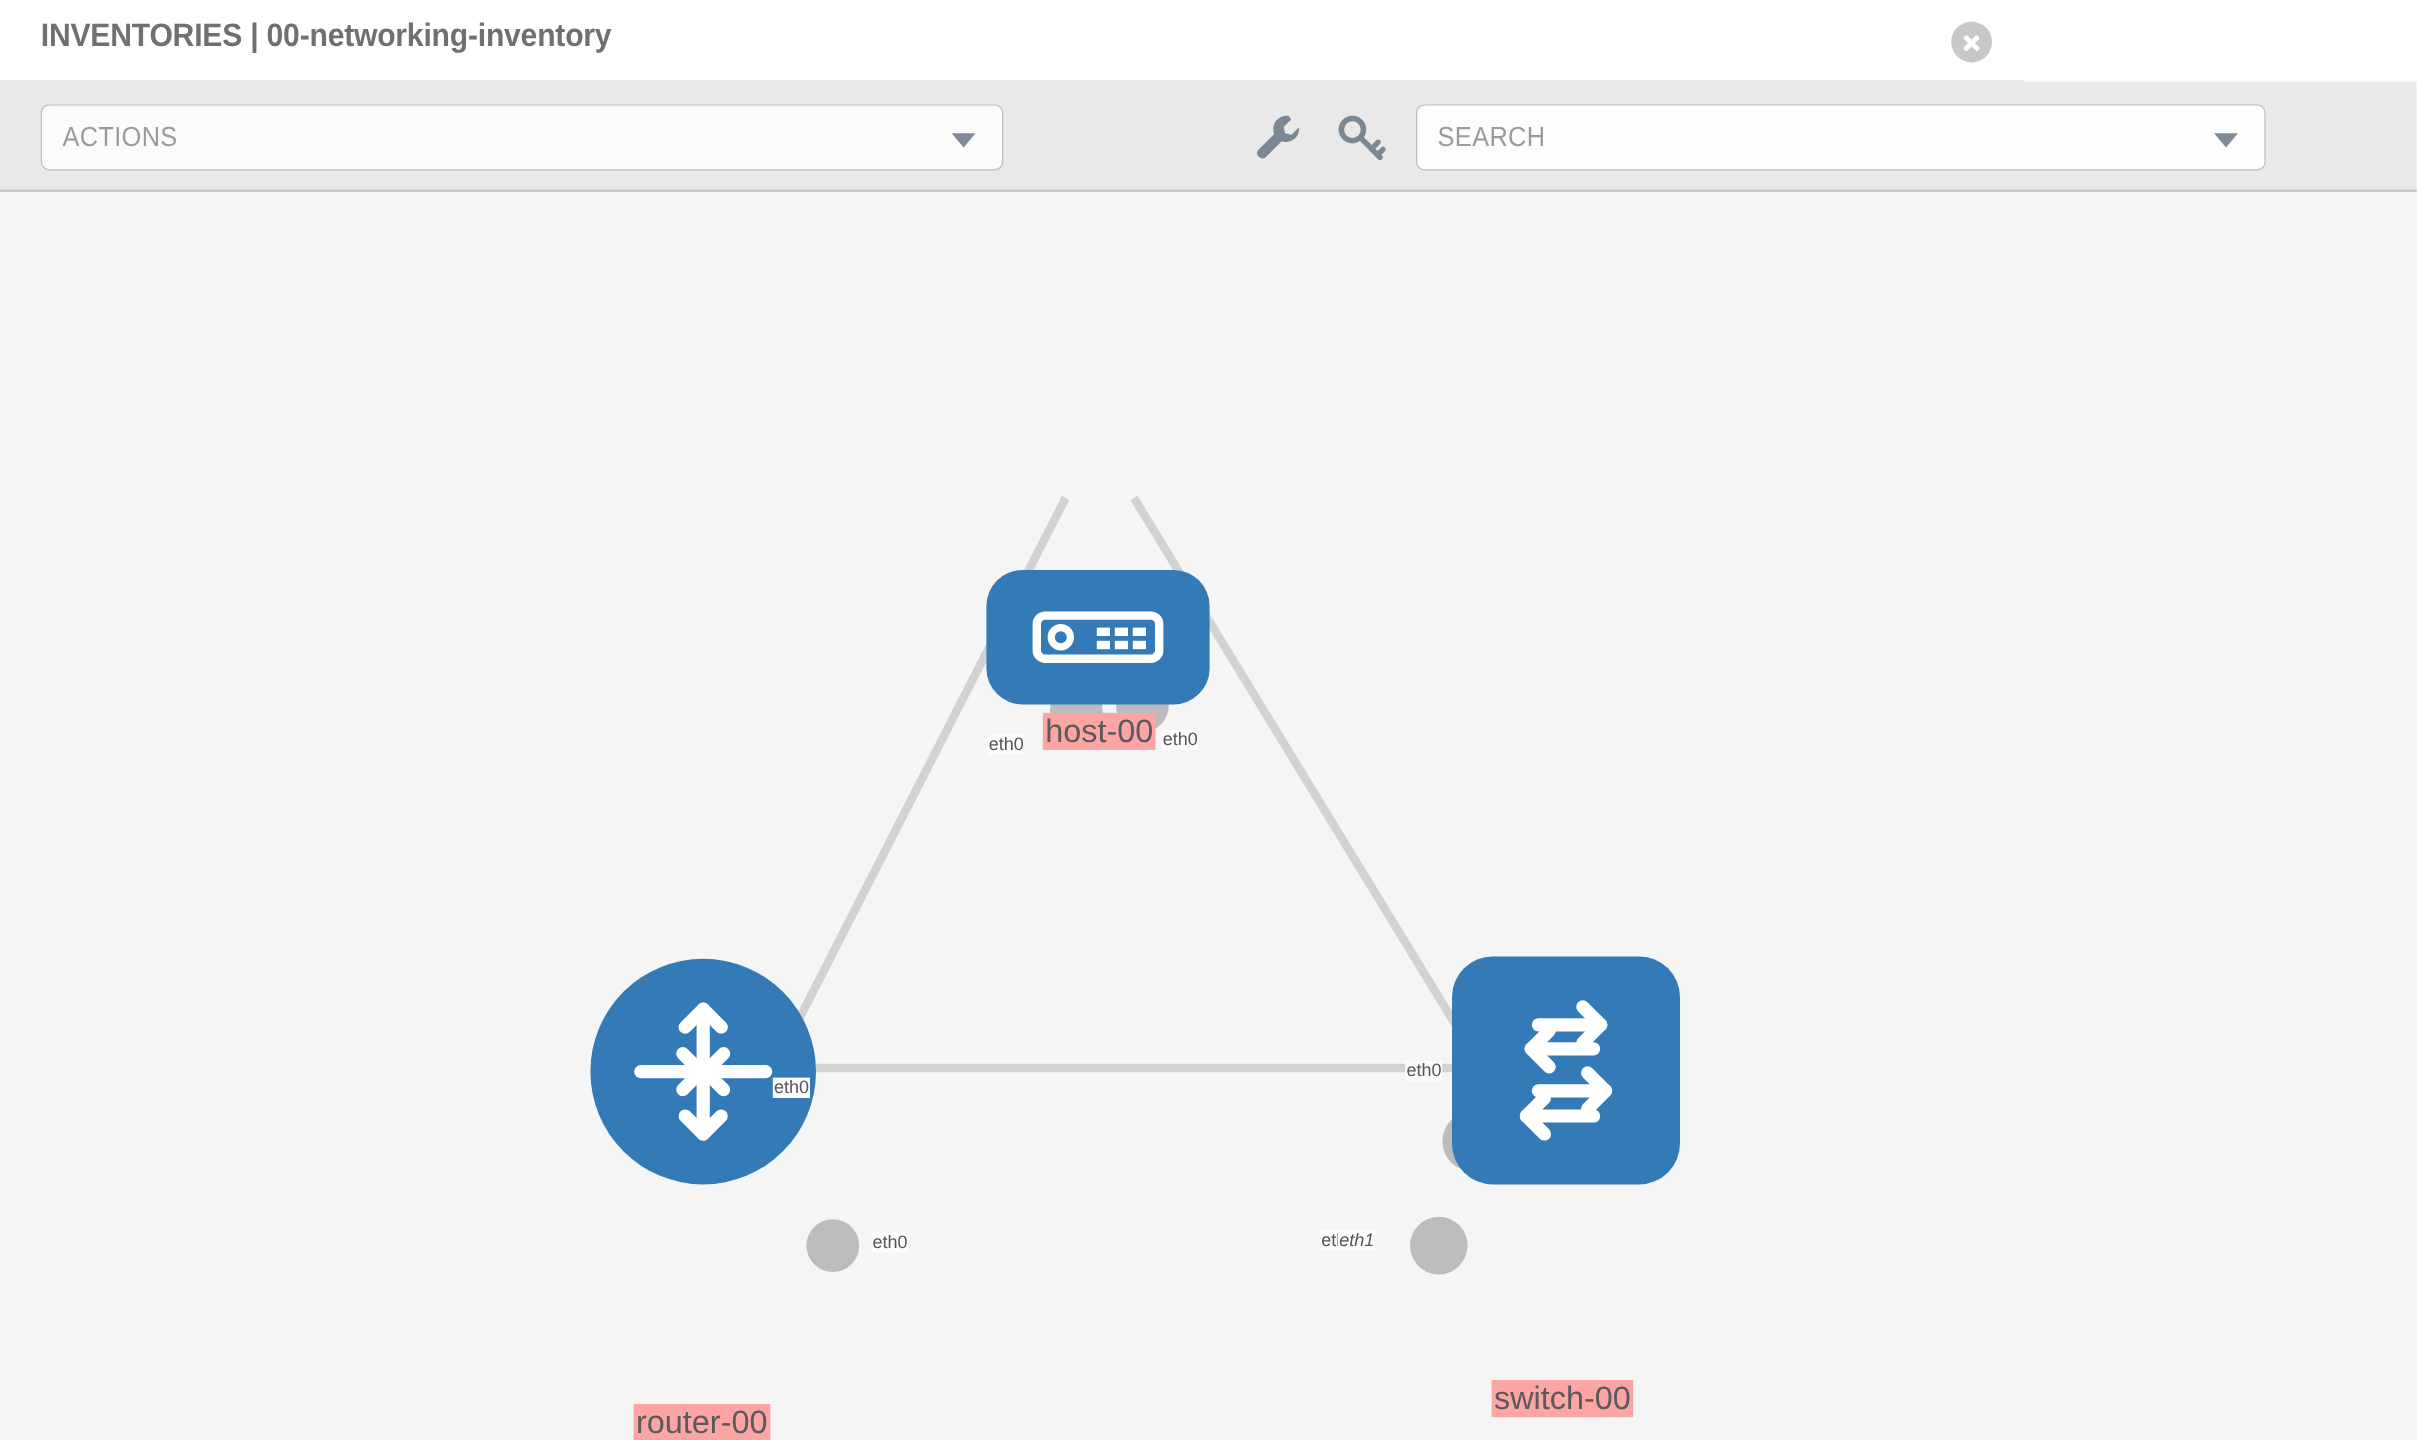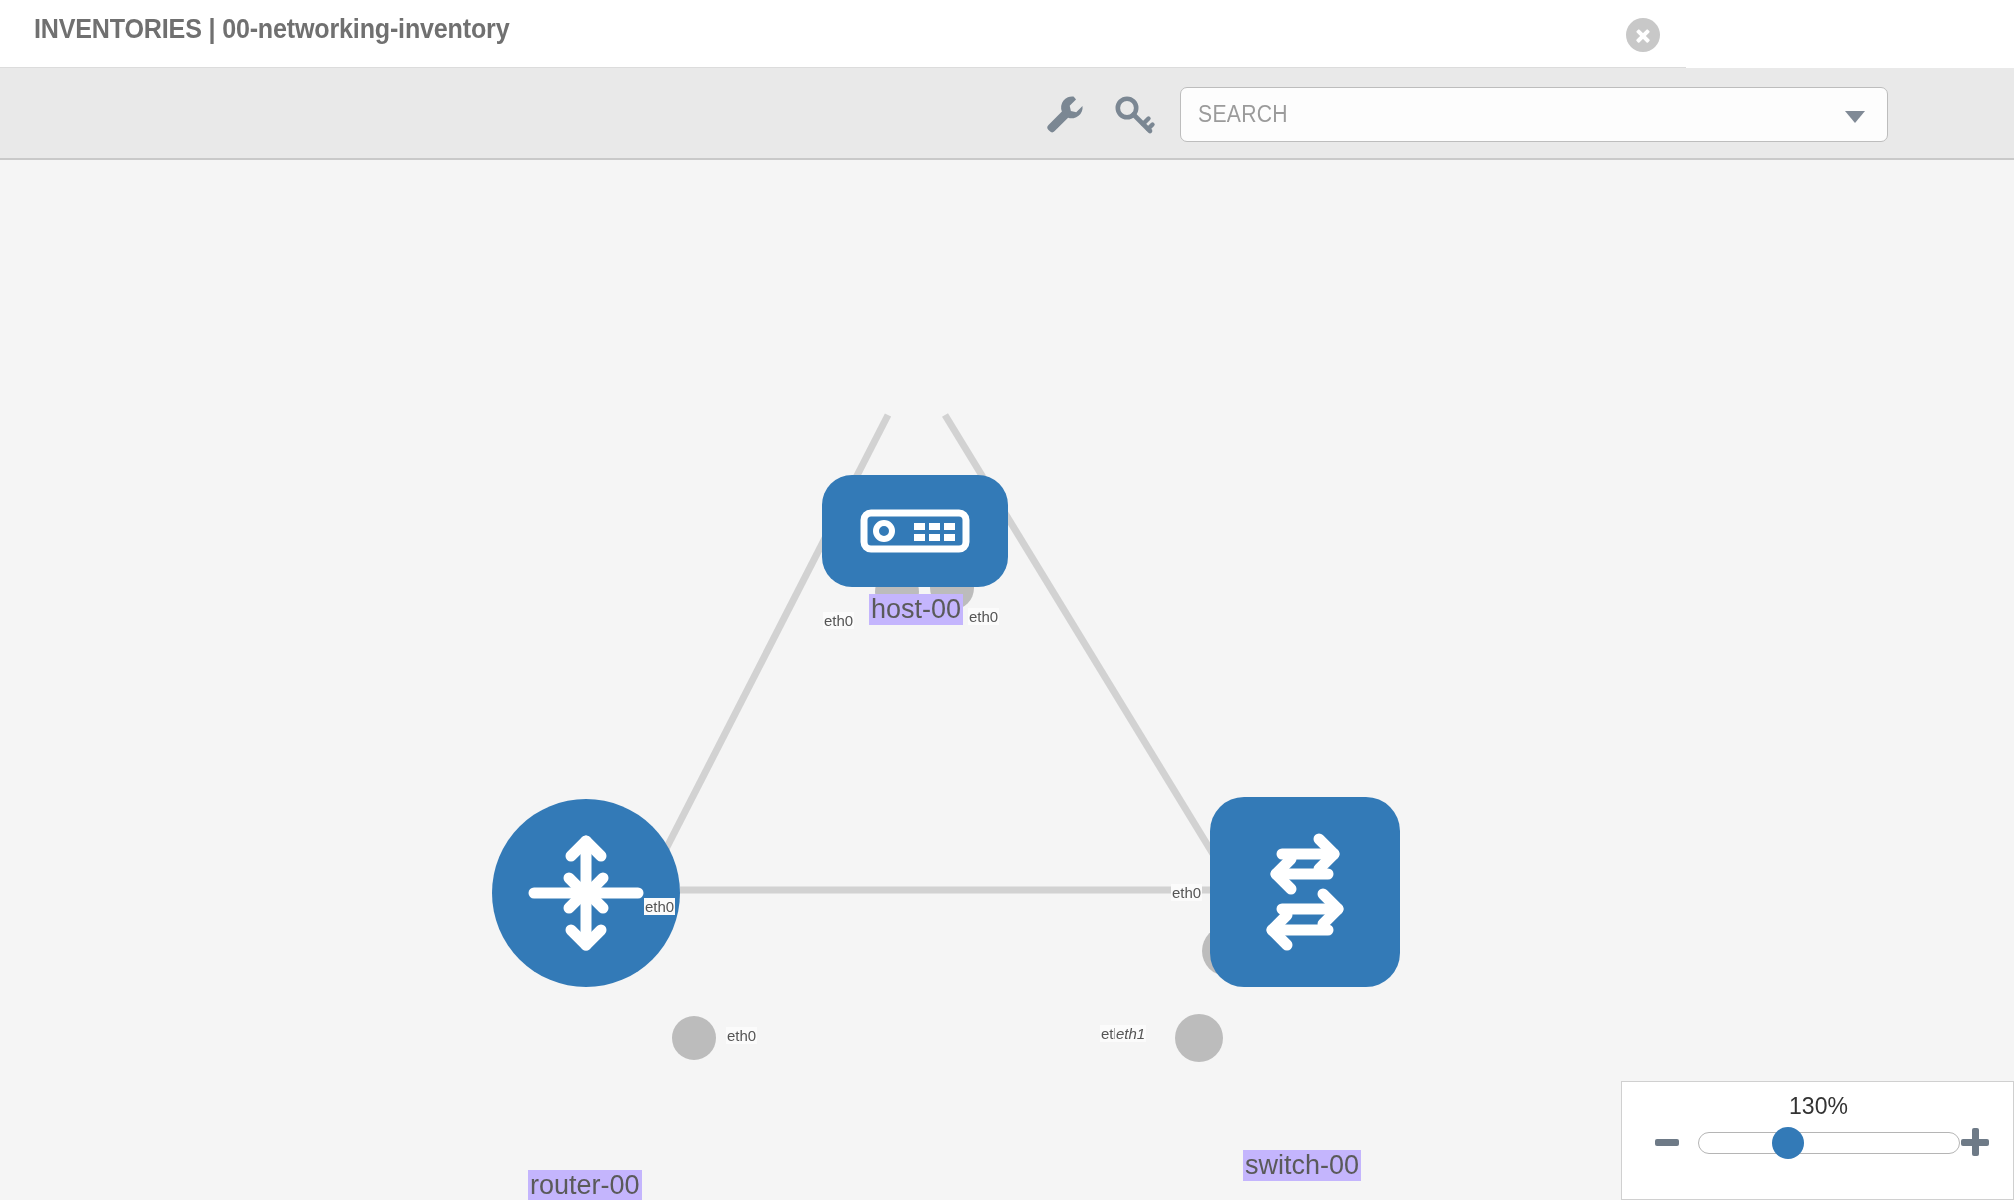--- a/index.html
+++ b/index.html
@@ -138,21 +138,21 @@
   }
   .node .shape {
     position: absolute;
     left: 0; top: 0;
     background: #337ab7;
   }
   .node-label {
     position: absolute;
     font-size: 27px;
     color: #5a5a5a;
-    background: #c4b5fd;
+    background: #fca5a5;
     white-space: nowrap;
     padding: 0 2px;
     z-index: 8;
   }
   .port-label {
     position: absolute;
     font-size: 15px;
     color: #555555;
     background: #fbfbfb;
     white-space: nowrap;
@@ -226,20 +226,24 @@
 
 <div id="app">
 
   <div class="header">
     <div class="page-title">INVENTORIES | 00-networking-inventory</div>
     <div class="close-btn"></div>
   </div>
 
   <div class="toolbar">
 
+    <div class="actions-select">
+      <span class="label">ACTIONS</span>
+      <span class="caret"></span>
+    </div>
 
     <div class="icon-btn wrench-btn">
       <svg width="48" height="48" viewBox="0 0 48 48">
         <path d="M33.5 6.5a11 11 0 0 0-11.6 15.1L8.5 34.9a3.6 3.6 0 0 0 0 5.1l1.1 1.1a3.6 3.6 0 0 0 5.1 0l13.4-13.3A11 11 0 0 0 42.5 16l-6.3 6.3-5.3-1.2-1.2-5.3 6.3-6.3a11 11 0 0 0-2.5-3z" fill="#7b8793"></path>
       </svg>
     </div>
 
     <div class="icon-btn key-btn">
       <svg width="48" height="48" viewBox="0 0 48 48">
         <circle cx="17" cy="18" r="9.2" fill="none" stroke="#7b8793" stroke-width="4.6"></circle>
@@ -330,21 +334,14 @@
           <path d="M77 118 L62 133 L77 148"></path>
         </g>
       </svg>
     </div>
     <div class="node-label" style="left:1243px; top:990px;">switch-00</div>
     <div class="port-label" style="left:1171px; top:724px;">eth0</div>
     <div class="port-label" style="left:1100px; top:865px;">eth0</div>
     <div class="port-label" style="left:1115px; top:865px;font-style:italic;">eth1</div>
   </div>
 
-  <div class="zoom-panel">
-    <div class="zoom-value">130%</div>
-    <div class="zoom-minus"></div>
-    <div class="zoom-track"></div>
-    <div class="zoom-thumb"></div>
-    <div class="zoom-plus"></div>
-  </div>
 
 </div>
 
 </body></html>

